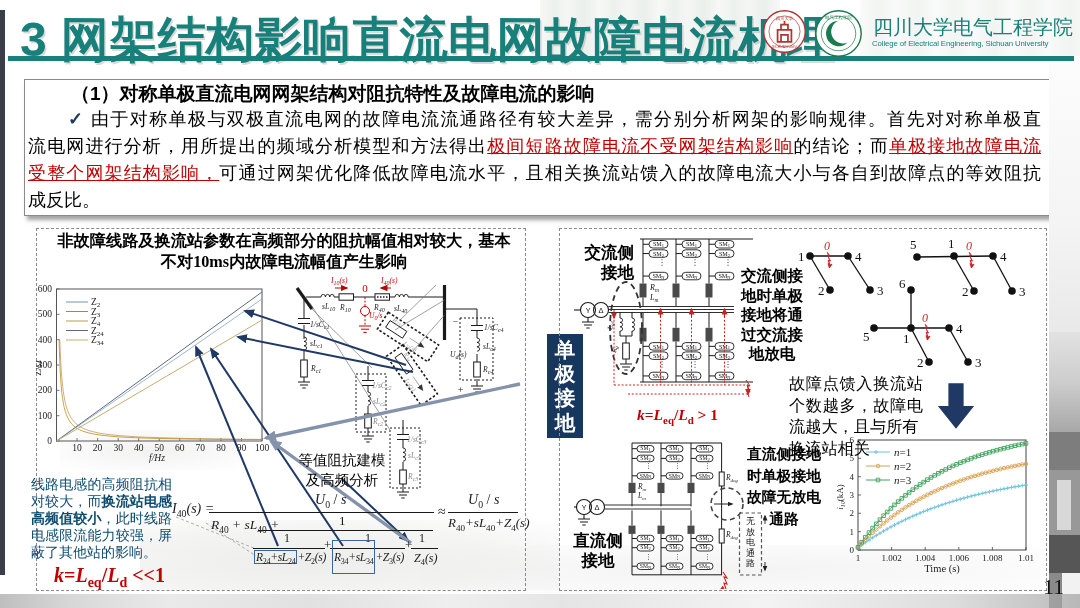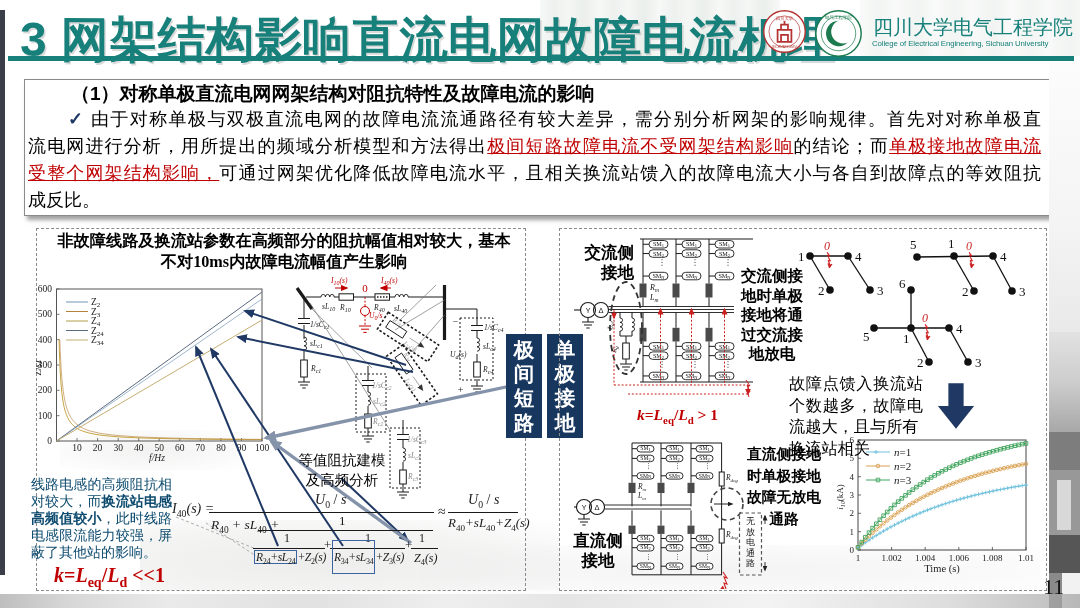--- a/index.html
+++ b/index.html
@@ -265,21 +265,20 @@
  <div class="abs" style="left:245px;top:82px;font-size:13px;">+</div>
  <div class="abs" style="left:94px;top:96px;font-size:11.5px;font-style:italic;letter-spacing:-0.3px;"><span style="border:1.2px solid #3c64a0;padding:0 1px;">R<sub style="font-style:normal">24</sub>+sL<sub style="font-style:normal">24</sub></span>+Z<sub style="font-style:normal">2</sub>(s)</div>
  <div class="abs" style="left:172px;top:96px;font-size:11.5px;font-style:italic;letter-spacing:-0.3px;"><span style="border:1.2px solid #3c64a0;padding:10px 1px;">R<sub style="font-style:normal">34</sub>+sL<sub style="font-style:normal">34</sub></span>+Z<sub style="font-style:normal">3</sub>(s)</div>
  <div class="abs" style="left:254px;top:96px;font-size:12px;font-style:italic;">Z<sub style="font-style:normal">4</sub>(s)</div>
  <div class="abs" style="left:278px;top:49px;font-size:14px;">≈</div>
  <div class="abs" style="left:308px;top:37px;font-size:14px;font-style:italic;">U<sub style="font-style:normal">0</sub> <span style="font-style:normal">/</span> s</div>
  <div class="abs" style="left:288px;top:57px;width:70px;border-top:1.3px solid #1a1a1a;"></div>
  <div class="abs" style="left:288px;top:60px;font-size:13px;font-style:italic;">R<sub style="font-style:normal">40</sub>+sL<sub style="font-style:normal">40</sub>+Z<sub style="font-style:normal">4</sub>(s)</div>
 </div>
 
-<div class="abs nvbox" style="left:506px;top:334px;width:36px;height:100px;">极间短路</div>
 
 <div class="abs nvbox" style="left:547px;top:334px;width:36px;height:100px;">单极接地</div>
 
 <div class="abs dashpanel" style="left:559px;top:228px;width:486px;height:361px;"></div>
 
 <svg id="rsvg" class="abs" style="left:559px;top:228px;" width="486" height="361" viewBox="559 228 486 361">
 <defs>
 <marker id="rra" markerWidth="7" markerHeight="6" refX="5.5" refY="3" orient="auto" markerUnits="userSpaceOnUse">
           <path d="M0,0 L7,3 L0,6 z" fill="#cc2020"></path>
         </marker>

